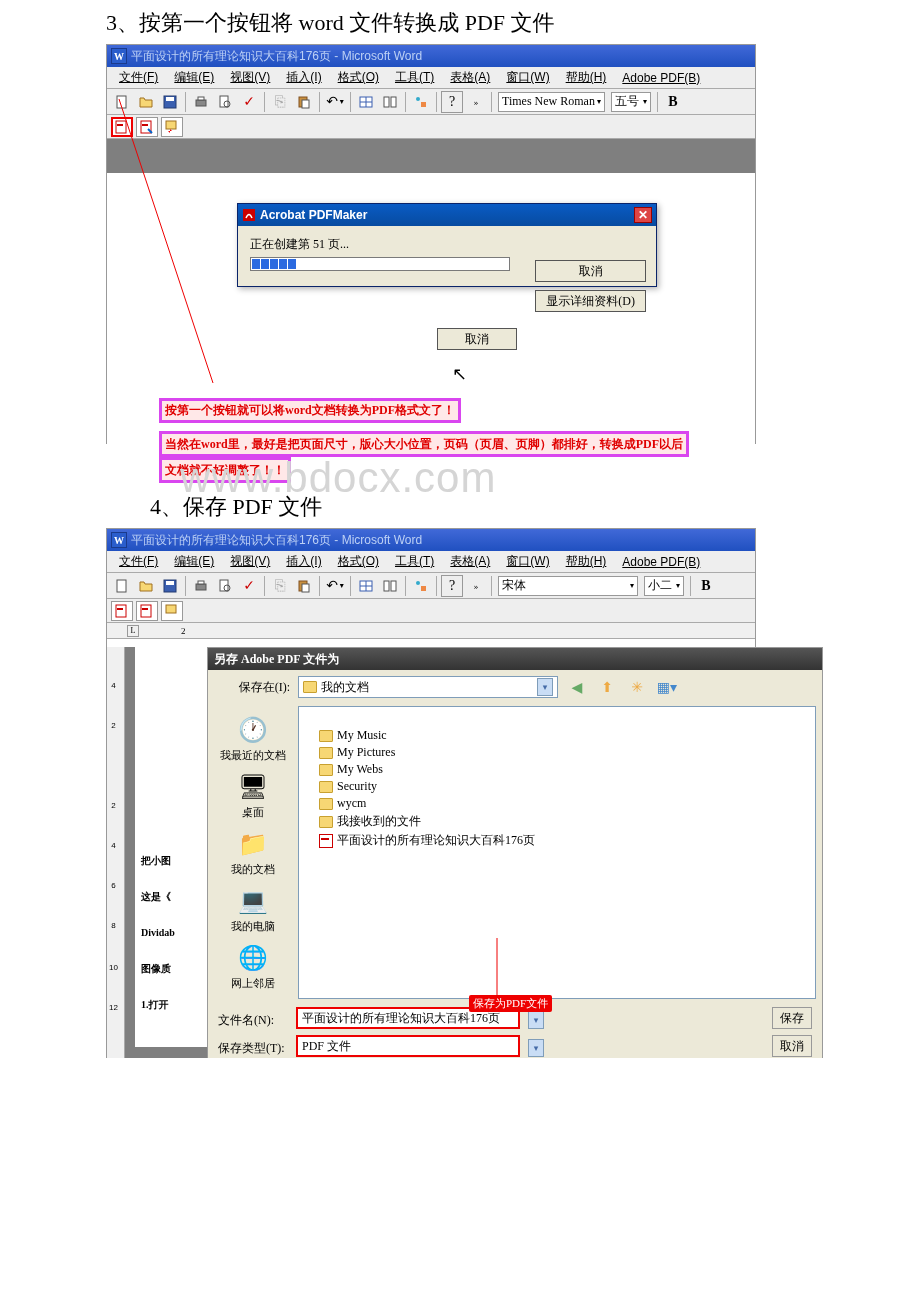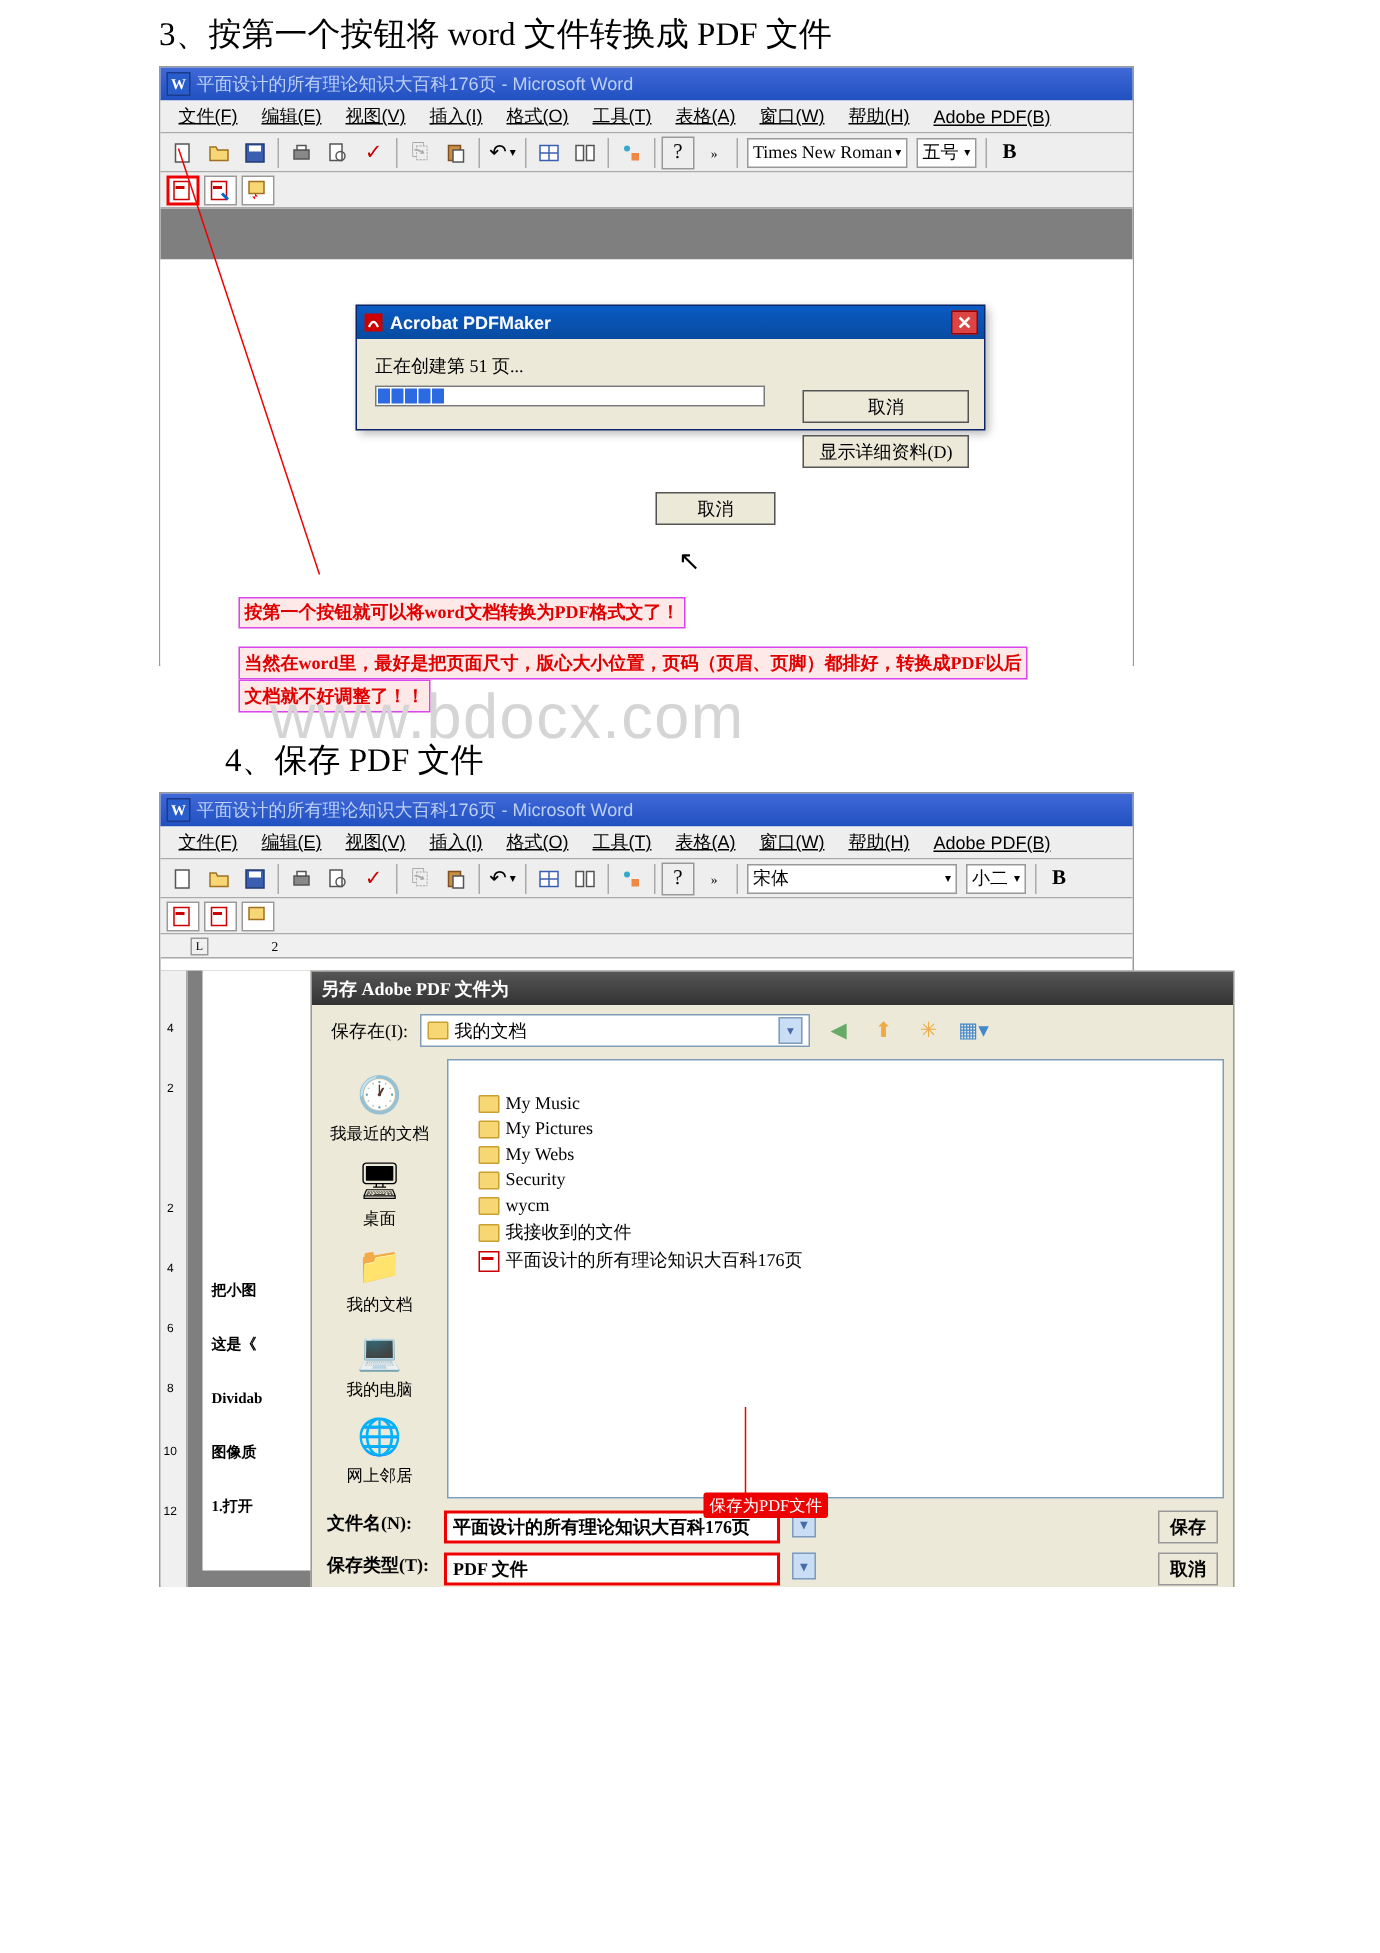--- a/index.html
+++ b/index.html
@@ -225,21 +225,21 @@
     
     
     .annotation {
       position: absolute;
       font-size: 12px;
       font-family: "SimSun";
       color: #e00000;
       font-weight: bold;
     }
     .annotation-box {
-      border: 1px solid #d946ef;
+      border: 3px solid #d946ef;
       background: #ffe8e8;
       padding: 1px 3px;
       display: inline-block;
     }
     
     
     .watermark {
       position: absolute;
       left: 180px;
       top: -30px;
@@ -265,21 +265,21 @@
       display: flex;
       align-items: center;
       padding: 0 6px;
       font-size: 12px;
       font-family: "SimSun";
       font-weight: bold;
     }
     .sd-row {
       display: flex;
       align-items: center;
-      padding: 6px 4px;
+      padding: 6px 22px;
       gap: 8px;
       font-size: 12px;
     }
     .sd-label { width: 60px; text-align: right; }
     .sd-dropdown {
       flex: 1;
       height: 22px;
       background: #fff;
       border: 1px solid #7f9db9;
       display: flex;
@@ -368,24 +368,23 @@
       width: 8px; height: 2px;
       background: #c00;
     }
     
     .sd-bottom {
       padding: 6px 10px;
       font-size: 12px;
     }
     .sd-bottom-row {
       display: flex;
-      align-items: flex-start;
+      align-items: flex-end;
       gap: 8px;
       margin-bottom: 6px;
-      font-weight: bold;
     }
     .sd-bottom-label { width: 70px; }
     .sd-input {
       flex: 1;
       height: 22px;
       background: #fff;
       border: 1px solid #7f9db9;
       padding: 0 4px;
       display: flex;
       align-items: center;

